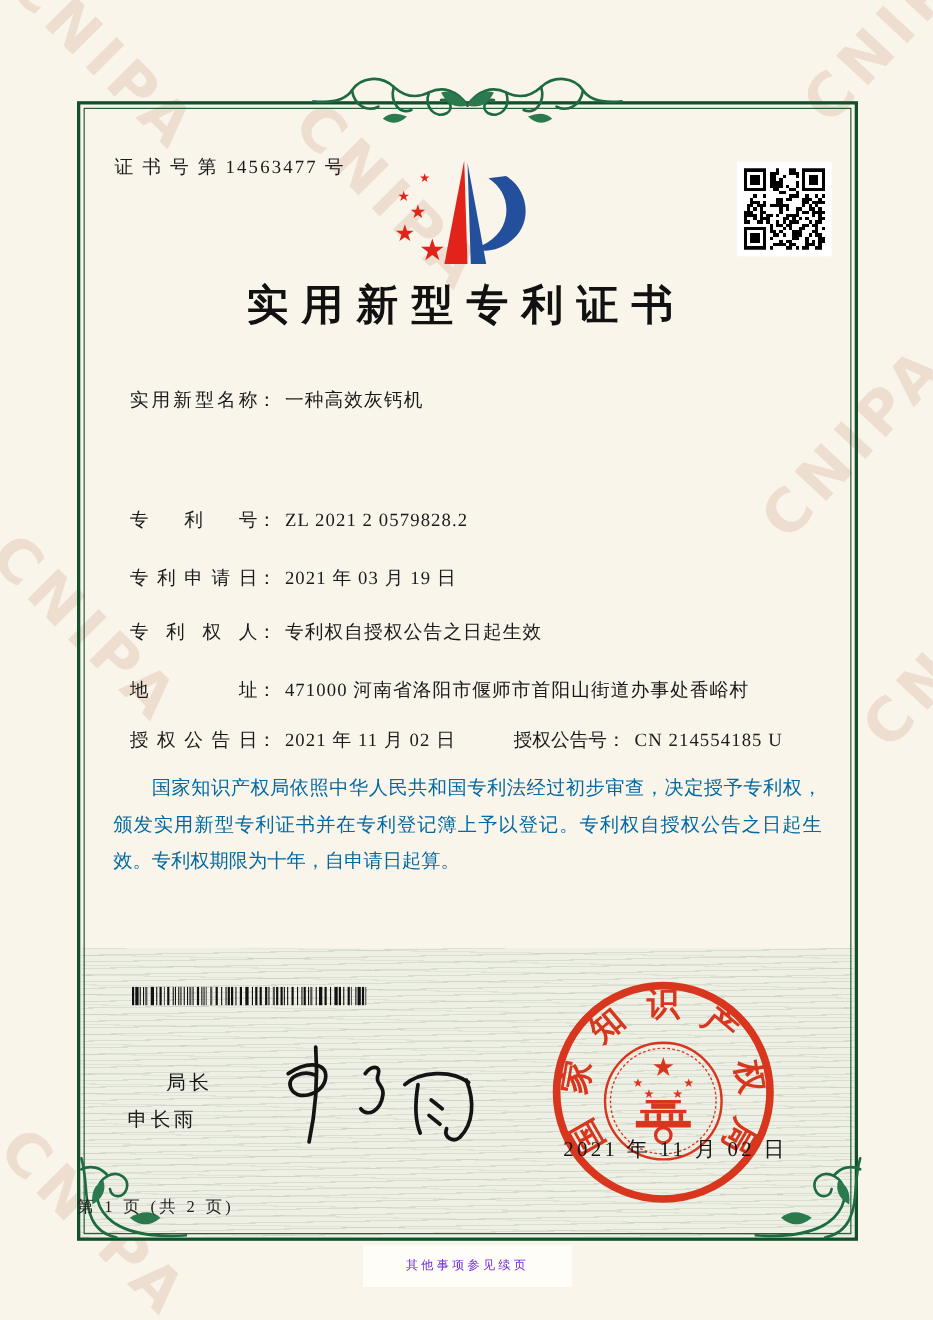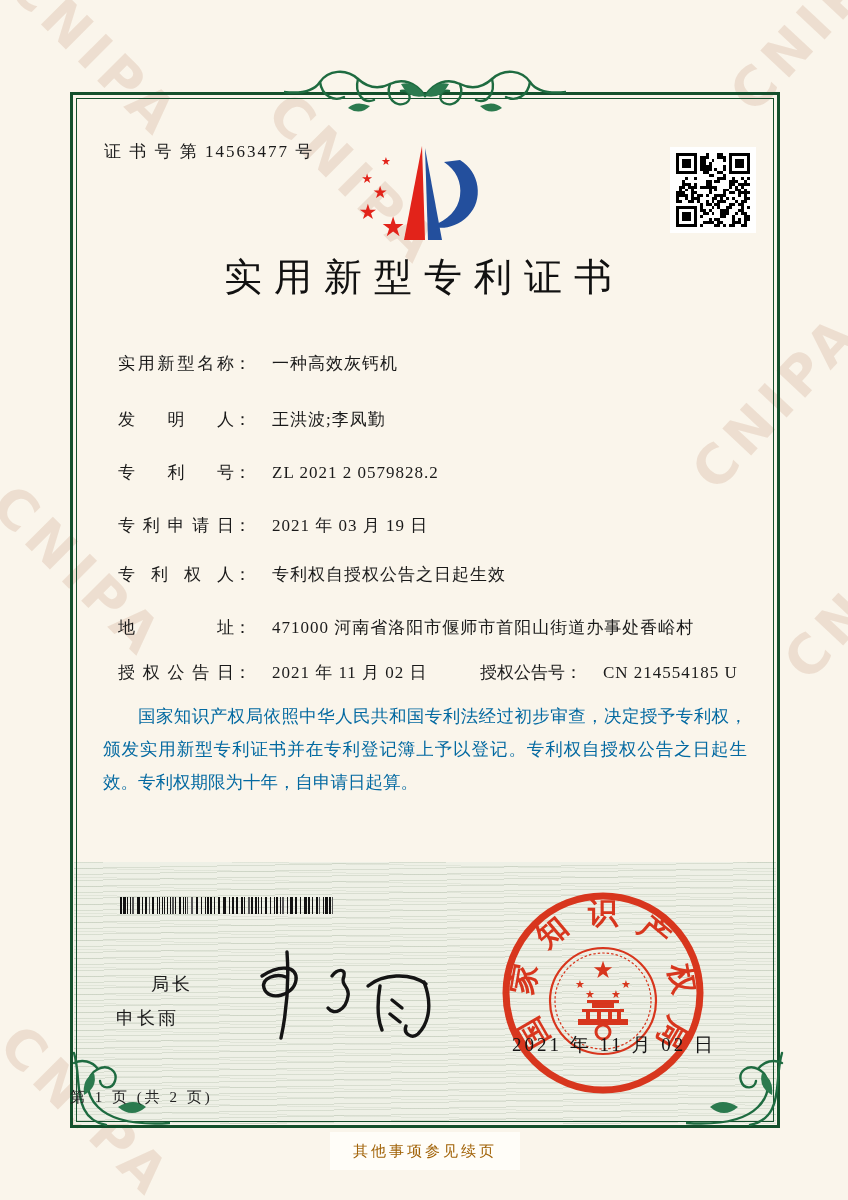--- a/index.html
+++ b/index.html
@@ -37,30 +37,30 @@
   .content{position:absolute;z-index:3;left:0;top:0;width:716px;height:1200px;}
   
   .cert-no{
     position:absolute;left:104px;top:140px;font-size:17px;letter-spacing:2px;
   }
   .logo{position:absolute;left:352px;top:138px;width:140px;height:112px;}
   .qr-wrap{position:absolute;left:670px;top:147px;width:86px;height:86px;background:#fff;}
   .qr-wrap svg{position:absolute;left:6px;top:6px;}
   .doc-title{
     position:absolute;left:0;top:252px;width:848px;text-align:center;
-    font-size:38px;font-weight:normal;letter-spacing:12px;color:#111;
+    font-size:38px;font-weight:bold;letter-spacing:12px;color:#111;
   }
   
   .field-row{position:absolute;left:118px;font-size:17px;white-space:nowrap;}
   .flabel{
     display:inline-block;width:116px;text-align:justify;text-align-last:justify;
     vertical-align:bottom;
   }
   .fcolon{display:inline-block;margin-right:8px;}
-  .fvalue{letter-spacing:1px;margin-left:13px;}
+  .fvalue{letter-spacing:1px;}
   .row-0{top:352px;} .row-1{top:408px;} .row-2{top:461px;}
   .row-3{top:514px;} .row-4{top:563px;} .row-5{top:616px;}
   .grant-row{position:absolute;left:118px;top:661px;font-size:17px;white-space:nowrap;}
   .grant-no{margin-left:48px;font-family:Liberation Serif, serif;}
   
   .body-text{
     position:absolute;left:103px;top:700px;width:644px;
     font-size:17.5px;line-height:33px;text-align:justify;color:#0369a1;
   }
   .body-text p{margin:0;text-indent:2em;}
@@ -77,22 +77,22 @@
     position:absolute;left:512px;top:1032px;z-index:5;font-size:19px;
     letter-spacing:3px;color:#141414;white-space:nowrap;
   }
   
   .page-info{
     position:absolute;left:70px;top:1088px;width:710px;text-align:left;
     font-size:15px;letter-spacing:3px;color:#222;z-index:3;
   }
   .cont-note{
     position:absolute;left:330px;top:1132px;width:190px;height:38px;z-index:3;
-    background:#fffdf8;text-align:center;line-height:38px;font-size:15px;
-    letter-spacing:3px;color:#a16207;
+    background:#fffdf8;text-align:center;line-height:38px;font-size:11px;
+    letter-spacing:3px;color:#6d28d9;
   }
   
   .orn{position:absolute;z-index:3;pointer-events:none;}
   .orn-top{left:284px;top:66px;}
   .orn-bl{left:70px;top:1051px;}
   .orn-br{left:686px;top:1051px;}
 </style>
 </head>
 <body>
 
@@ -387,23 +387,20 @@
         <rect x="1" y="19" width="5" height="5" fill="#fff"></rect>
         <rect x="2" y="20" width="3" height="3" fill="#000"></rect>
       </svg>
   </div>
 
   <div class="doc-title">实用新型专利证书</div>
 
   <div class="field-row row-0">
     <span class="flabel">实用新型名称</span><span class="fcolon">：</span><span class="fvalue">一种高效灰钙机</span>
   </div>
-  <div class="field-row row-1">
-    <span class="flabel">发明人</span><span class="fcolon">：</span><span class="fvalue">王洪波;李凤勤</span>
-  </div>
   <div class="field-row row-2">
     <span class="flabel">专利号</span><span class="fcolon">：</span><span class="fvalue">ZL 2021 2 0579828.2</span>
   </div>
   <div class="field-row row-3">
     <span class="flabel">专利申请日</span><span class="fcolon">：</span><span class="fvalue">2021 年 03 月 19 日</span>
   </div>
   <div class="field-row row-4">
     <span class="flabel">专利权人</span><span class="fcolon">：</span><span class="fvalue">专利权自授权公告之日起生效</span>
   </div>
   <div class="field-row row-5">

